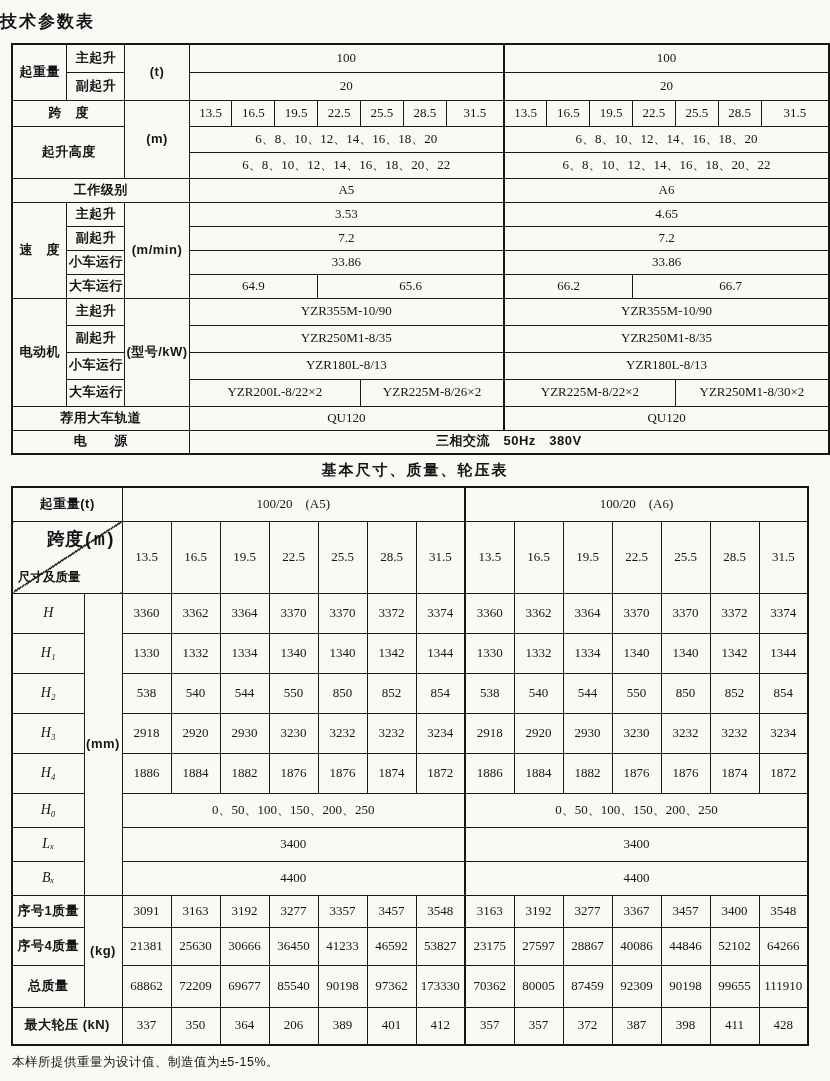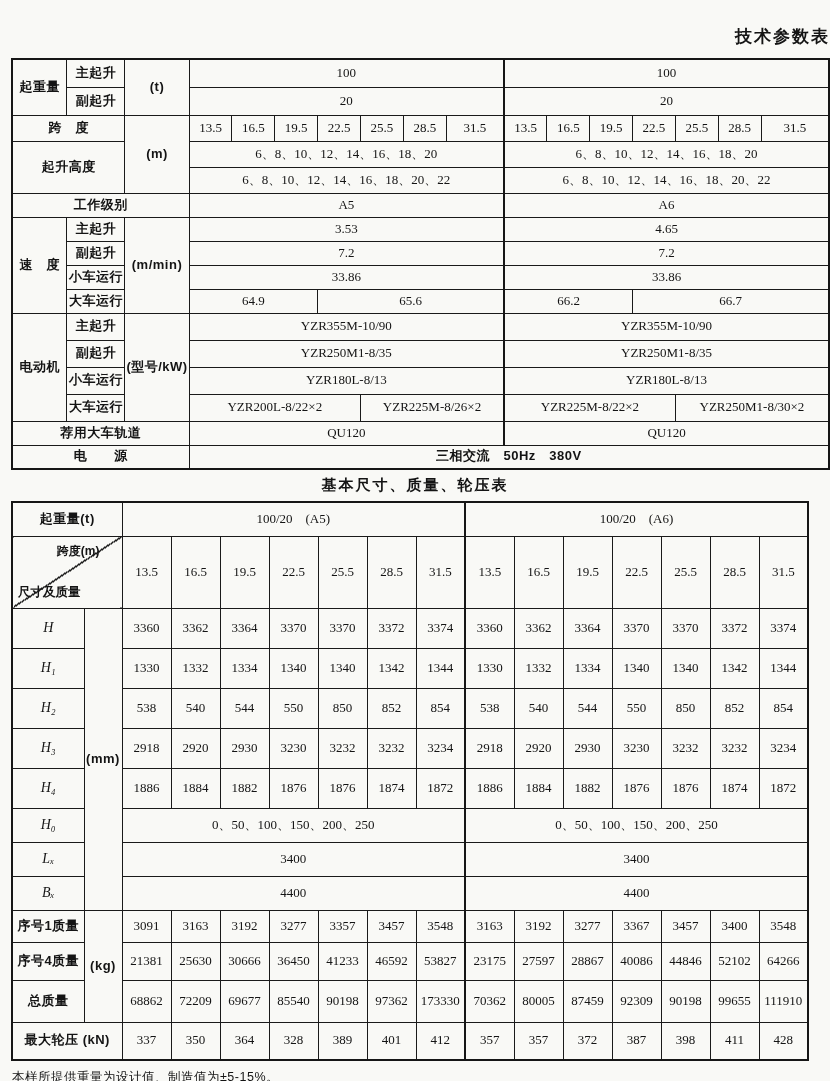--- a/index.html
+++ b/index.html
@@ -4,26 +4,26 @@
 <style>
   html,body{margin:0;padding:0;}
   body{
     width:830px;height:1081px;
     background:#f9f9f6;
     color:#141414;
     font-family:"Liberation Serif", serif;
     position:relative;
   }
   .title{
-    text-align:right;
+    text-align:left;
     font-family:"Liberation Sans", sans-serif;
     font-weight:bold;
     font-size:17px;
     letter-spacing:2px;
-    padding-top:25px;
+    padding-top:10px;
     margin-bottom:10px;
   }
   .subtitle{
     text-align:center;
     font-family:Liberation Serif, serif;
     font-weight:bold;
     font-size:15px;
     letter-spacing:2px;
     margin:6px 0 6px 0;
   }
@@ -61,22 +61,22 @@
   
   td.diag{
     position:relative;
     background-image:linear-gradient(to bottom right,
       transparent calc(50% - 0.8px),
       #1a1a1a calc(50% - 0.8px),
       #1a1a1a calc(50% + 0.8px),
       transparent calc(50% + 0.8px));
   }
   td.diag .tr-label{
-    position:absolute;top:8px;right:22px;
-    font-family:Liberation Sans, sans-serif;font-weight:bold;font-size:12px;
+    position:absolute;top:8px;right:6px;
+    font-family:Liberation Mono, monospace;font-weight:bold;font-size:18px;
   }
   td.diag .bl-label{
     position:absolute;bottom:8px;left:5px;
     font-family:"Liberation Sans", sans-serif;font-weight:bold;font-size:12.5px;
   }
   .footnote{
     font-family:"Liberation Sans", sans-serif;
     font-size:12.5px;
     margin:8px 0 0 12px;
     letter-spacing:0.5px;
@@ -410,21 +410,21 @@
         <td>92309</td>
         <td>90198</td>
         <td>99655</td>
         <td>111910</td>
       </tr>
   <tr class="s38">
     <td class="lab" colspan="2">最大轮压 (kN)</td>
   <td>337</td>
         <td>350</td>
         <td>364</td>
-        <td>328</td>
+        <td>206</td>
         <td>389</td>
         <td>401</td>
         <td>412</td>
         <td class="sec">357</td>
         <td>357</td>
         <td>372</td>
         <td>387</td>
         <td>398</td>
         <td>411</td>
         <td>428</td>

